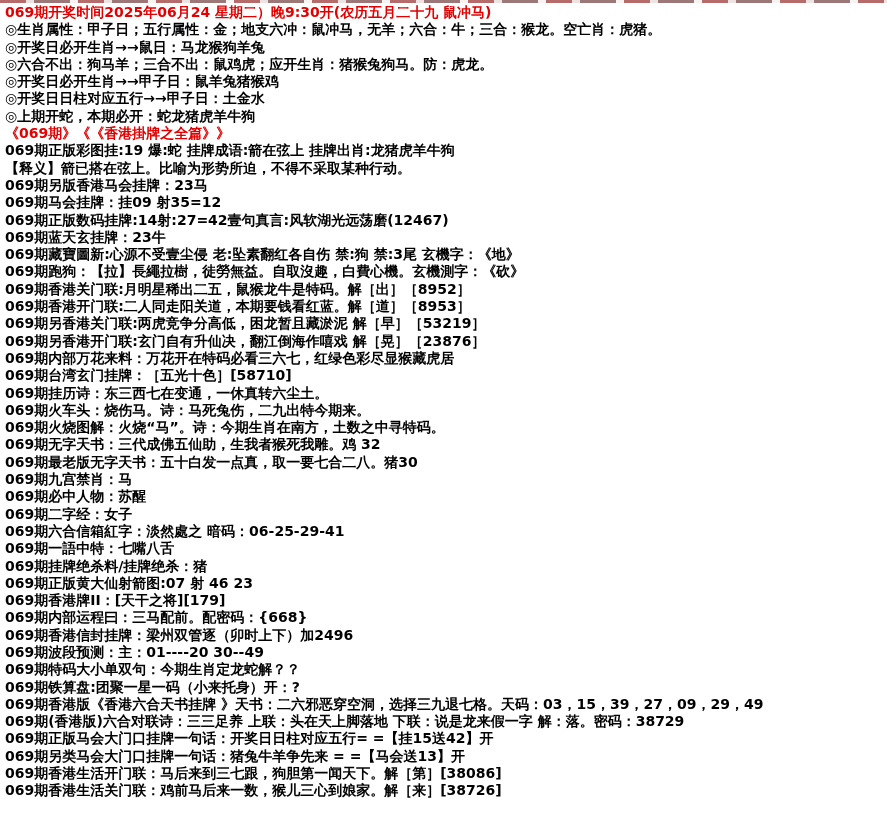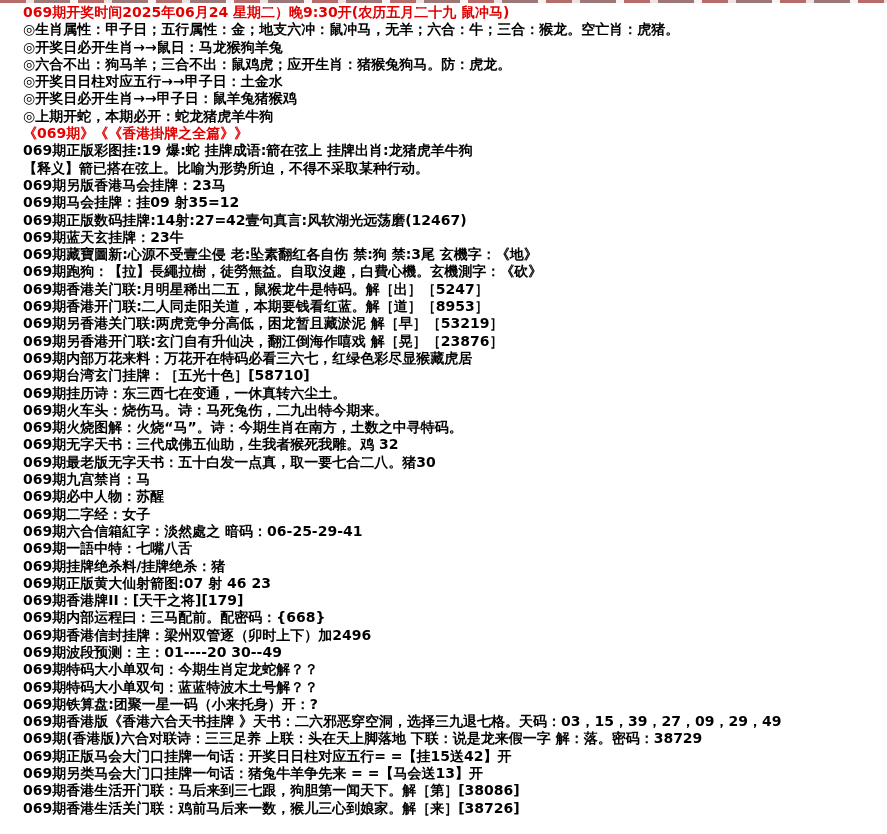--- a/index.html
+++ b/index.html
@@ -22,21 +22,21 @@
     background: repeating-linear-gradient(
       90deg,
       #9c3a38 0px, #9c3a38 26px,
       #e8d9d9 26px, #e8d9d9 34px,
       #7a4a4a 34px, #7a4a4a 70px,
       #f5efef 70px, #f5efef 78px
     );
     opacity: 0.75;
   }
   .content {
-    padding: 1px 4px 0 23px;
+    padding: 1px 4px 0 5px;
   }
   .line {
     font-size: 14px;
     line-height: 17.3px;
     height: 17.3px;
     white-space: nowrap;
     color: var(--text-color, #000000);
     letter-spacing: 0px;
   }
   .line.red {
@@ -46,33 +46,33 @@
 </head>
 <body>
 
 <div class="page">
   <div class="top-edge"></div>
   <div class="content">
     <div class="line red">069期开奖时间2025年06月24 星期二）晚9:30开(农历五月二十九 鼠冲马)</div>
     <div class="line">◎生肖属性：甲子日；五行属性：金；地支六冲：鼠冲马，无羊；六合：牛；三合：猴龙。空亡肖：虎猪。</div>
     <div class="line">◎开奖日必开生肖→→鼠日：马龙猴狗羊兔</div>
     <div class="line">◎六合不出：狗马羊；三合不出：鼠鸡虎；应开生肖：猪猴兔狗马。防：虎龙。</div>
+    <div class="line">◎开奖日必开生肖→→甲子日：鼠羊兔猪猴鸡</div>
     <div class="line">◎开奖日日柱对应五行→→甲子日：土金水</div>
-    <div class="line">◎开奖日必开生肖→→甲子日：鼠羊兔猪猴鸡</div>
     <div class="line">◎上期开蛇，本期必开：蛇龙猪虎羊牛狗</div>
     <div class="line red">《069期》《《香港掛牌之全篇》》</div>
     <div class="line">069期正版彩图挂:19 爆:蛇 挂牌成语:箭在弦上 挂牌出肖:龙猪虎羊牛狗</div>
     <div class="line">【释义】箭已搭在弦上。比喻为形势所迫，不得不采取某种行动。</div>
     <div class="line">069期另版香港马会挂牌：23马</div>
     <div class="line">069期马会挂牌：挂09 射35=12</div>
     <div class="line">069期正版数码挂牌:14射:27=42壹句真言:风软湖光远荡磨(12467)</div>
     <div class="line">069期蓝天玄挂牌：23牛</div>
     <div class="line">069期藏寶圖新:心源不受壹尘侵 老:坠素翻红各自伤 禁:狗 禁:3尾 玄機字：《地》</div>
     <div class="line">069期跑狗：【拉】長繩拉樹，徒勞無益。自取沒趣，白費心機。玄機測字：《砍》</div>
-    <div class="line">069期香港关门联:月明星稀出二五，鼠猴龙牛是特码。解［出］［5247］</div>
+    <div class="line">069期香港关门联:月明星稀出二五，鼠猴龙牛是特码。解［出］［8952］</div>
     <div class="line">069期香港开门联:二人同走阳关道，本期要钱看红蓝。解［道］［8953］</div>
     <div class="line">069期另香港关门联:两虎竞争分高低，困龙暂且藏淤泥 解［早］［53219］</div>
     <div class="line">069期另香港开门联:玄门自有升仙决，翻江倒海作嘻戏 解［晃］［23876］</div>
     <div class="line">069期内部万花来料：万花开在特码必看三六七，红绿色彩尽显猴藏虎居</div>
     <div class="line">069期台湾玄门挂牌：［五光十色］[58710]</div>
     <div class="line">069期挂历诗：东三西七在变通，一休真转六尘土。</div>
     <div class="line">069期火车头：烧伤马。诗：马死兔伤，二九出特今期来。</div>
     <div class="line">069期火烧图解：火烧“马”。诗：今期生肖在南方，土数之中寻特码。</div>
     <div class="line">069期无字天书：三代成佛五仙助，生我者猴死我雕。鸡 32</div>
     <div class="line">069期最老版无字天书：五十白发一点真，取一要七合二八。猪30</div>
@@ -81,21 +81,20 @@
     <div class="line">069期二字经：女子</div>
     <div class="line">069期六合信箱紅字：淡然處之 暗码：06-25-29-41</div>
     <div class="line">069期一語中特：七嘴八舌</div>
     <div class="line">069期挂牌绝杀料/挂牌绝杀：猪</div>
     <div class="line">069期正版黄大仙射箭图:07 射 46 23</div>
     <div class="line">069期香港牌II：[天干之将][179]</div>
     <div class="line">069期内部运程曰：三马配前。配密码：{668}</div>
     <div class="line">069期香港信封挂牌：梁州双管逐（卯时上下）加2496</div>
     <div class="line">069期波段预测：主：01----20 30--49</div>
     <div class="line">069期特码大小单双句：今期生肖定龙蛇解？？</div>
-    <div class="line">069期特码大小单双句：蓝蓝特波木土号解？？</div>
     <div class="line">069期铁算盘:团聚一星一码（小来托身）开：?</div>
     <div class="line">069期香港版《香港六合天书挂牌 》天书：二六邪恶穿空洞，选择三九退七格。天码：03，15，39，27，09，29，49</div>
     <div class="line">069期(香港版)六合对联诗：三三足养 上联：头在天上脚落地 下联：说是龙来假一字 解：落。密码：38729</div>
     <div class="line">069期正版马会大门口挂牌一句话：开奖日日柱对应五行= =【挂15送42】开</div>
     <div class="line">069期另类马会大门口挂牌一句话：猪兔牛羊争先来 = =【马会送13】开</div>
     <div class="line">069期香港生活开门联：马后来到三七跟，狗胆第一闻天下。解［第］[38086]</div>
     <div class="line">069期香港生活关门联：鸡前马后来一数，猴儿三心到娘家。解［来］[38726]</div>
   </div>
 </div>
 

